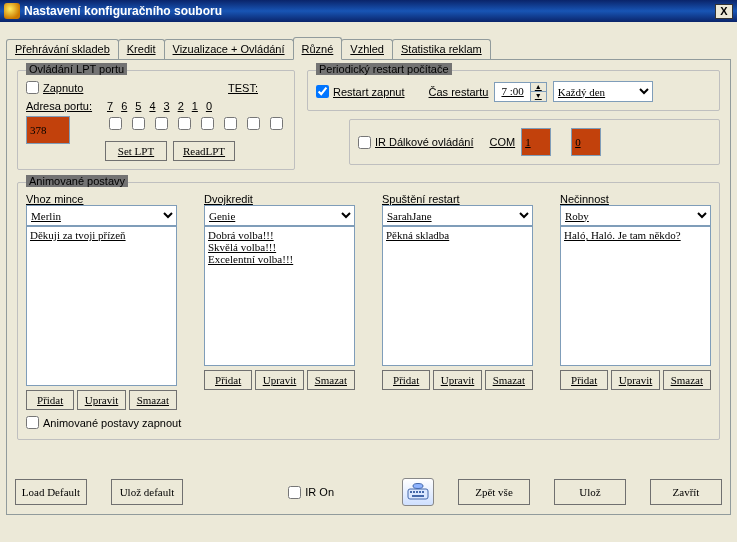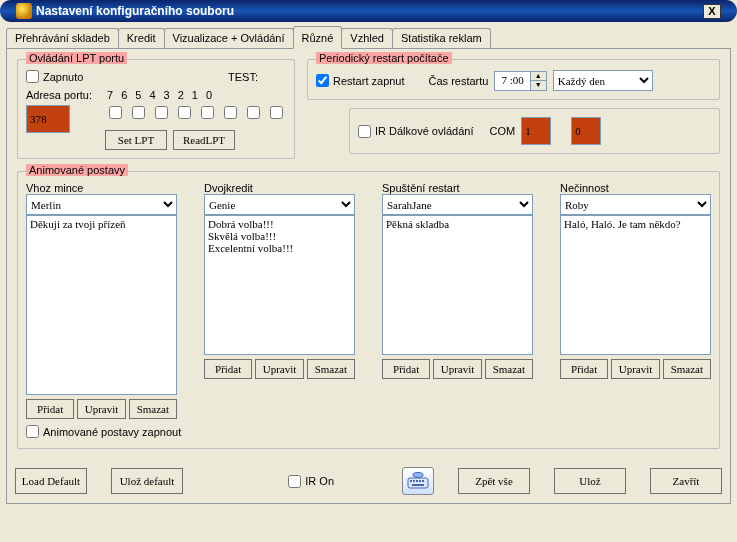--- a/index.html
+++ b/index.html
@@ -9,44 +9,43 @@
   font-size: 11px;
   background: #ece9d8;
   width: 737px;
   height: 542px;
   overflow: hidden;
 }
 .titlebar {
   background: linear-gradient(to bottom, #0a246a 0%, #1855b5 50%, #0a246a 100%);
   color: #fff;
   font-weight: bold;
-  padding: 3px 16px;
+  padding: 3px 4px;
   display: flex;
   align-items: center;
   height: 22px;
   font-size: 12px;
-  border-radius: 11px;
 }
 .titlebar .titleicon {
   width: 16px; height: 16px;
   margin-right: 4px;
   background: radial-gradient(circle at 6px 6px, #ffec60, #cc7a00 70%);
   border-radius: 3px;
 }
 .titlebar .spacer { flex: 1; }
 .titlebar .closebtn {
   width: 18px; height: 15px;
   background: #ece9d8;
   border: 1px solid #333;
   color: #000;
   font: bold 11px/13px sans-serif;
   text-align: center;
   cursor: pointer;
 }
-.content { padding: 2px 6px; }
+.content { padding: 13px 6px; text-decoration: underline; }
 
 
 .tabstrip {
   display: flex;
   align-items: flex-end;
   margin-top: 2px;
 }
 .tab {
   border: 1px solid #919b9c;
   border-bottom: none;
@@ -80,21 +79,21 @@
   border: 1px solid #bfbfbf;
   border-radius: 2px;
   position: relative;
   padding: 10px 8px 8px;
   margin-bottom: 8px;
 }
 .group > .legend {
   position: absolute;
   top: -8px;
   left: 8px;
-  background: #fca5a5;
+  background: #737373;
   padding: 0 3px;
 }
 
 
 .chk { display: inline-flex; align-items: center; gap: 4px; }
 .chk input { margin: 0; width: 13px; height: 13px; }
 .txt {
   border: 1px solid #7f9db9;
   background: #c2410c;
   font: 11px Tahoma;
@@ -269,21 +268,21 @@
     </div>
 
     <div class="group" style="margin-top:4px;">
       <span class="legend">Animované postavy</span>
 
       <div class="anim-cols">
 
         <div class="anim-col">
           <span>Vhoz mince</span>
           <select class="sel"><option>Merlin</option></select>
-          <textarea class="txtarea" rows="9" style="height: 180px;">Děkuji za tvoji přízeň</textarea>
+          <textarea class="txtarea" rows="9" style="height: 160px;">Děkuji za tvoji přízeň</textarea>
           <div class="anim-btnrow">
             <button class="btn">Přidat</button>
             <button class="btn">Upravit</button>
             <button class="btn">Smazat</button>
           </div>
         </div>
 
         <div class="anim-col">
           <span>Dvojkredit</span>
           <select class="sel"><option>Genie</option></select>

